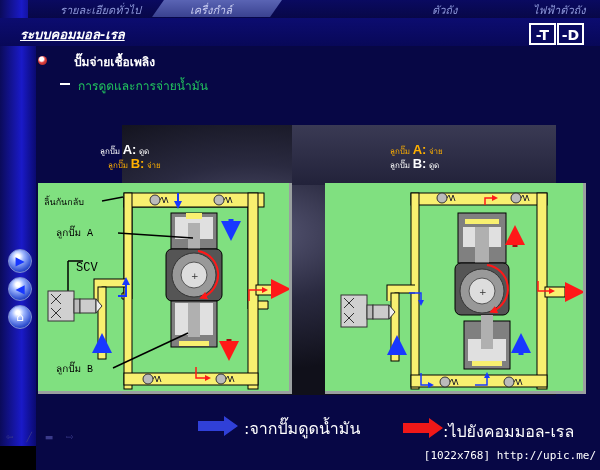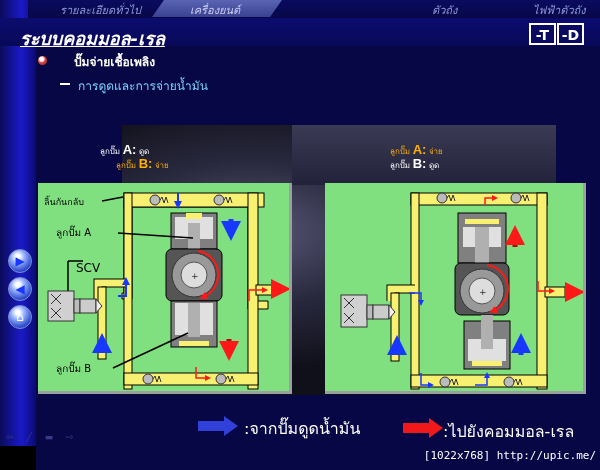--- a/index.html
+++ b/index.html
@@ -3,52 +3,52 @@
 <meta charset="utf-8">
 <style>
   html,body{margin:0;padding:0;}
   body{width:600px;height:470px;overflow:hidden;background:#000;font-family:"DejaVu Sans",sans-serif;position:relative;}
   .slide{position:absolute;left:0;top:0;width:600px;height:446px;background:linear-gradient(90deg,#0a0a6a 0,#0d0d8a 18px,#06064a 40px,#070747 100%);}
   .slide-inner{position:absolute;left:36px;top:0;right:0;bottom:0;background:#070745;}
   .left-strip{position:absolute;left:0;top:0;width:36px;height:446px;background:linear-gradient(90deg,#0b0b5a,#1a1ac8 60%,#0a0a70);}
   .topnav{position:absolute;left:0;top:0;width:600px;height:20px;background:linear-gradient(180deg,#0a0a60,#070745);margin-left:28px;}
   .nav-item{position:absolute;top:1px;font-family:"DejaVu Serif",serif;font-style:italic;font-size:11px;color:#8c96d8;white-space:nowrap;}
   .nav-active-bg{position:absolute;left:130px;top:0;width:118px;height:17px;background:linear-gradient(180deg,#5a64b4,#3a4290);transform:skewX(-35deg);}
-  .title{position:absolute;left:20px;top:24px;font-size:18px;font-weight:bold;font-style:italic;color:#fff;text-decoration:underline;}
+  .title{position:absolute;left:20px;top:24px;font-size:13px;font-weight:bold;font-style:italic;color:#fff;text-decoration:underline;}
   .title-bar{position:absolute;left:0;top:18px;width:600px;height:28px;background:linear-gradient(180deg,#0c0c70,#080858);}
   .td-box{position:absolute;top:23px;width:27px;height:22px;border:2px solid #fff;color:#fff;font-weight:bold;font-size:14px;text-align:center;line-height:21px;background:#0a0a60;box-sizing:border-box;}
   .bullet{position:absolute;left:38px;top:56px;width:9px;height:9px;border-radius:50%;background:radial-gradient(circle at 40% 35%,#fff 0 25%,#e04040 45%,#902020 100%);}
   .b1{position:absolute;left:58px;top:52px;font-size:12px;font-weight:bold;color:#fff;margin-left:16px;}
   .dash{position:absolute;left:60px;top:83px;width:10px;height:2px;background:#fff;}
-  .b2{position:absolute;left:78px;top:76px;font-size:12px;color:#7dd3fc;}
+  .b2{position:absolute;left:78px;top:76px;font-size:12px;color:#22c55e;}
   .bg-photo{position:absolute;left:122px;top:125px;width:434px;height:270px;background:radial-gradient(ellipse at 30% 40%,#5a5a78 0,#2a2a40 30%,#10101a 60%),#141420;}
   .bg-photo::after{content:"";position:absolute;left:170px;top:0;width:264px;height:60px;background:linear-gradient(180deg,#3a3a54,#22223a);}
   .pump-label{position:absolute;font-size:8px;white-space:nowrap;}
   .pump-label b{font-size:13px;font-family:"Liberation Sans",sans-serif;}
   .panel{position:absolute;background:#80e080;border-right:3px solid #9aa0a0;border-bottom:3px solid #9aa0a0;}
-  .diag-text{position:absolute;font-size:9px;color:#000;white-space:nowrap;}
+  .diag-text{position:absolute;font-size:9px;color:#000;white-space:nowrap;font-family:Liberation Mono, monospace;}
   .legend-arrow{position:absolute;}
   .legend-text{position:absolute;font-size:16px;color:#fff;white-space:nowrap;}
   .side-btn{position:absolute;left:8px;width:22px;height:22px;border-radius:50%;background:radial-gradient(circle at 40% 30%,#fff 0 10%,#a0b8ff 30%,#3050d0 70%,#10208a);border:1px solid #8090d0;cursor:pointer;}
   .side-btn span{position:absolute;left:0;top:0;width:22px;height:22px;text-align:center;line-height:22px;font-size:12px;color:#1838ff;}
   .bottom-icons{position:absolute;left:6px;top:432px;font-size:9px;color:#3a3a8a;}
   .bottom-icons span{margin-right:10px;}
   .footer{position:absolute;right:4px;top:449px;font-family:"DejaVu Sans Mono",monospace;font-size:11px;color:#fff;}
 </style>
 </head>
 <body>
 
 <div class="slide"></div>
 <div class="left-strip"></div>
 <div class="slide-inner"></div>
 
 <div class="topnav">
   <div class="nav-active-bg"></div>
   <span class="nav-item" style="left:32px">รายละเอียดทั่วไป</span>
-  <span class="nav-item" style="left:162px;color:#c8ccf0">เครื่องยนต์</span>
+  <span class="nav-item" style="left:162px;color:#c8ccf0">เครื่งกำล์</span>
   <span class="nav-item" style="left:404px">ตัวถัง</span>
   <span class="nav-item" style="left:505px">ไฟฟ้าตัวถัง</span>
 </div>
 
 <div class="title-bar"></div>
 <div class="title">ระบบคอมมอล-เรล</div>
 <div class="td-box" style="left:529px">-T</div>
 <div class="td-box" style="left:557px">-D</div>
 
 <div class="bullet"></div>
@@ -56,21 +56,21 @@
 <div class="dash"></div>
 <div class="b2">การดูดและการจ่ายน้ำมัน</div>
 
 <div class="bg-photo"></div>
 
 <div class="pump-label" style="left:100px;top:142px;color:#fff">
   <span>ลูกปั๊ม</span>
   <b>A:</b>
   <span>ดูด</span>
 </div>
-<div class="pump-label" style="left:116px;top:156px;color:#ffb000">
+<div class="pump-label" style="left:108px;top:156px;color:#ffb000">
   <span>ลูกปั๊ม</span>
   <b>B:</b>
   <span>จ่าย</span>
 </div>
 
 <div class="pump-label" style="left:390px;top:142px;color:#ffb000">
   <span>ลูกปั๊ม</span>
   <b>A:</b>
   <span>จ่าย</span>
 </div>

